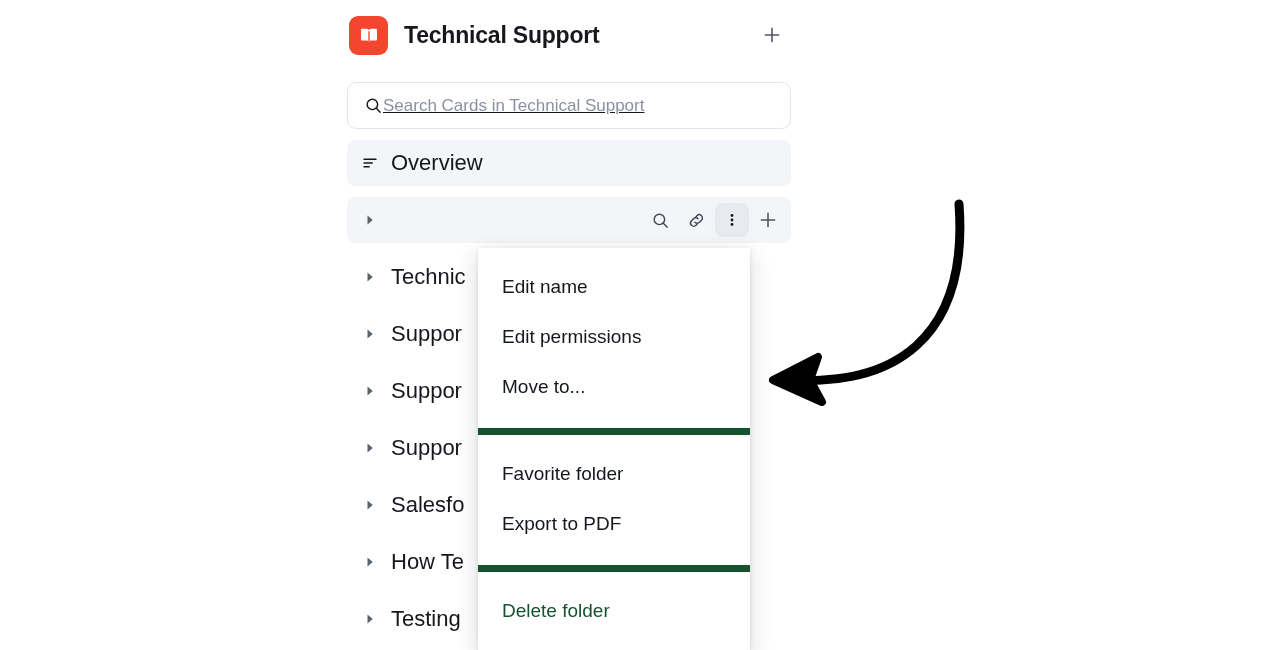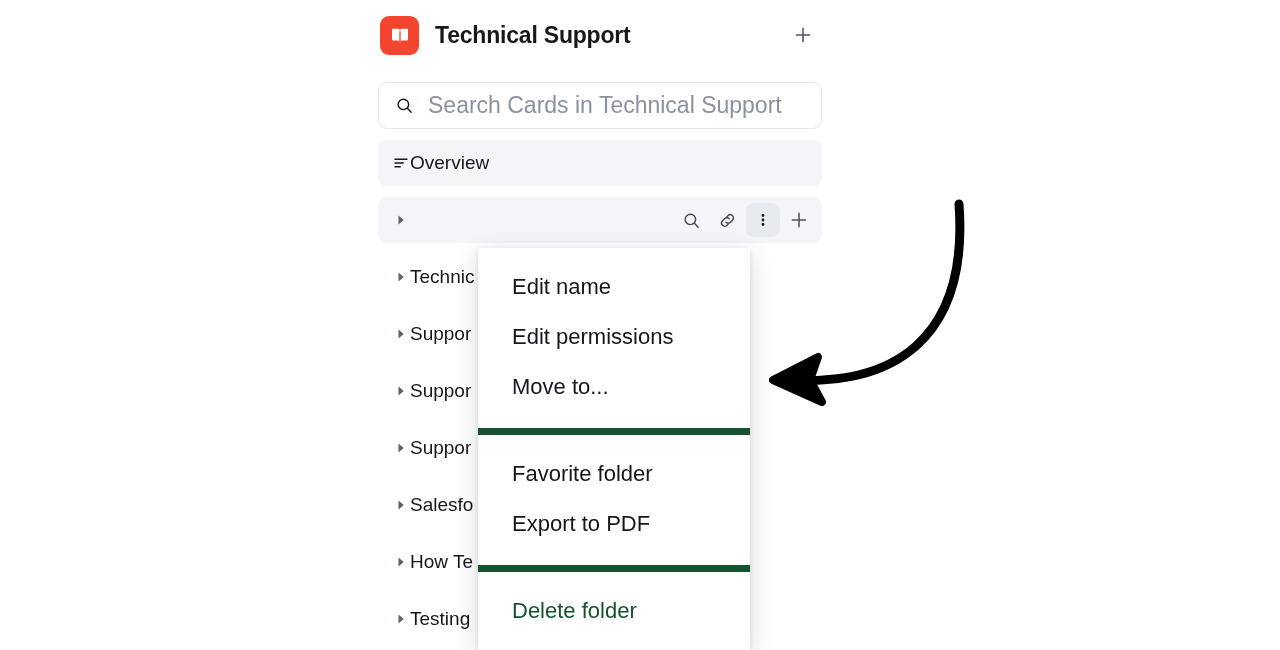--- a/index.html
+++ b/index.html
@@ -11,21 +11,21 @@
     background: #ffffff;
     font-family: "Liberation Sans", sans-serif;
     overflow: hidden;
     position: relative;
     -webkit-font-smoothing: antialiased;
   }
 
   
   .panel {
     position: absolute;
-    left: 378px;
+    left: 347px;
     top: 0;
     width: 444px;
     height: 650px;
   }
 
   
   .app-header {
     display: flex;
     align-items: center;
     height: 48px;
@@ -74,26 +74,26 @@
     background: #ffffff;
     display: flex;
     align-items: center;
     padding: 0 16px;
   }
   .search-icon { flex: none; display: flex; }
   .search-input {
     border: none;
     outline: none;
     background: transparent;
-    margin-left: 14px;
     font-family: "Liberation Sans", sans-serif;
-    font-size: 23px;
+    font-size: 17px;
     color: #15171C;
     width: 100%;
     padding: 0;
+    text-decoration: underline;
   }
   .search-input::placeholder { color: #8A91A0; }
 
   
   .tree {
     position: absolute;
     left: 0;
     top: 140px;
     width: 444px;
   }
@@ -118,22 +118,22 @@
     cursor: pointer;
   }
   .list-icon {
     width: 18px;
     flex: none;
     display: flex;
     align-items: center;
     justify-content: center;
   }
   .row-label {
-    margin-left: 0;
-    font-size: 19px;
+    margin-left: 12px;
+    font-size: 22px;
     color: #15171C;
     white-space: nowrap;
     overflow: hidden;
   }
   .row-actions {
     margin-left: auto;
     display: flex;
     align-items: center;
     gap: 2px;
     flex: none;
@@ -159,22 +159,22 @@
     box-shadow: 0 6px 22px rgba(20, 24, 35, 0.16), 0 1px 4px rgba(20, 24, 35, 0.10);
     z-index: 40;
     padding: 0;
   }
   .menu-group { padding: 14px 0 16px 0; }
   .menu-group + .menu-group { border-top: 7px solid #14532d; }
   .menu-item {
     height: 50px;
     display: flex;
     align-items: center;
-    padding: 0 34px;
-    font-size: 22px;
+    padding: 0 24px;
+    font-size: 19px;
     color: #14171D;
     cursor: pointer;
     white-space: nowrap;
   }
   .menu-item.danger { color: #14532d; }
 
   
   .annotation {
     position: absolute;
     left: 740px;

